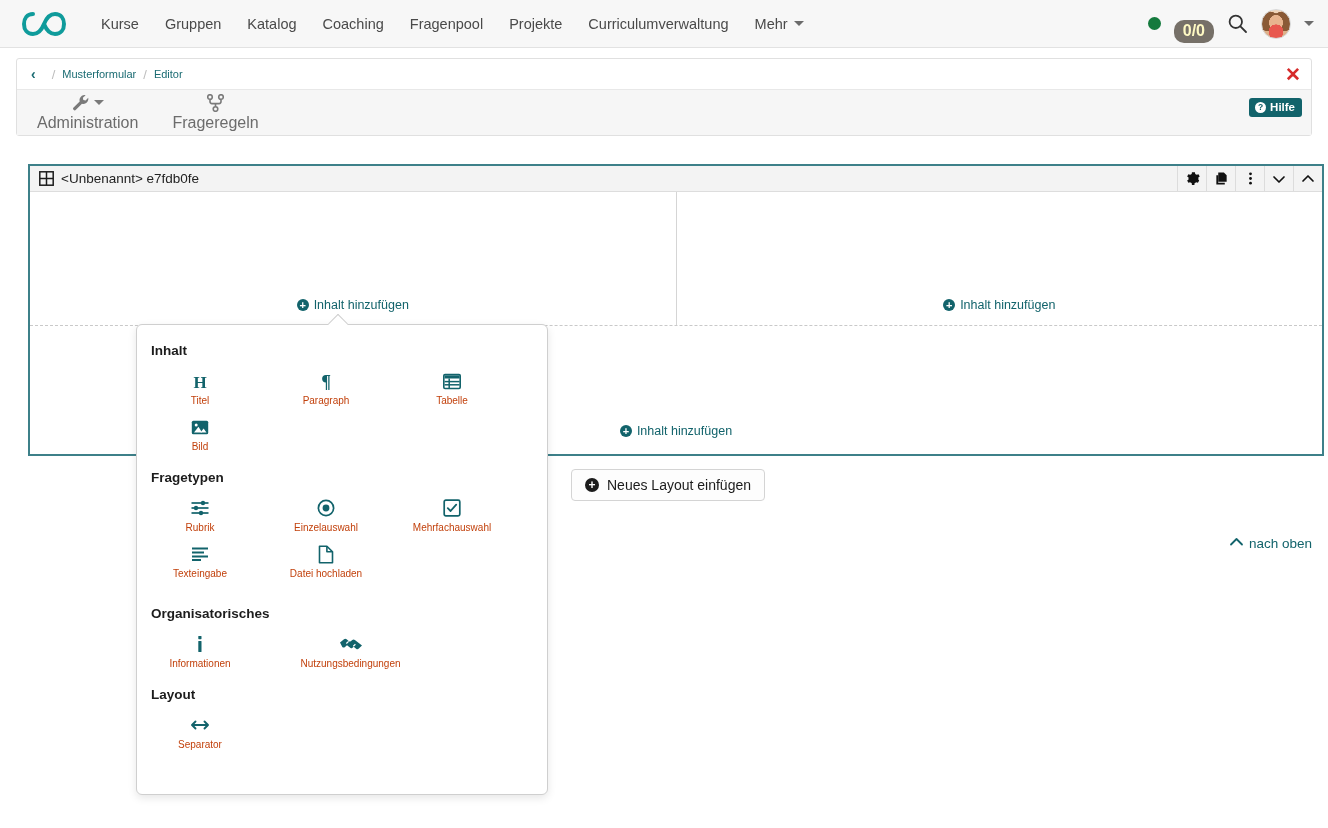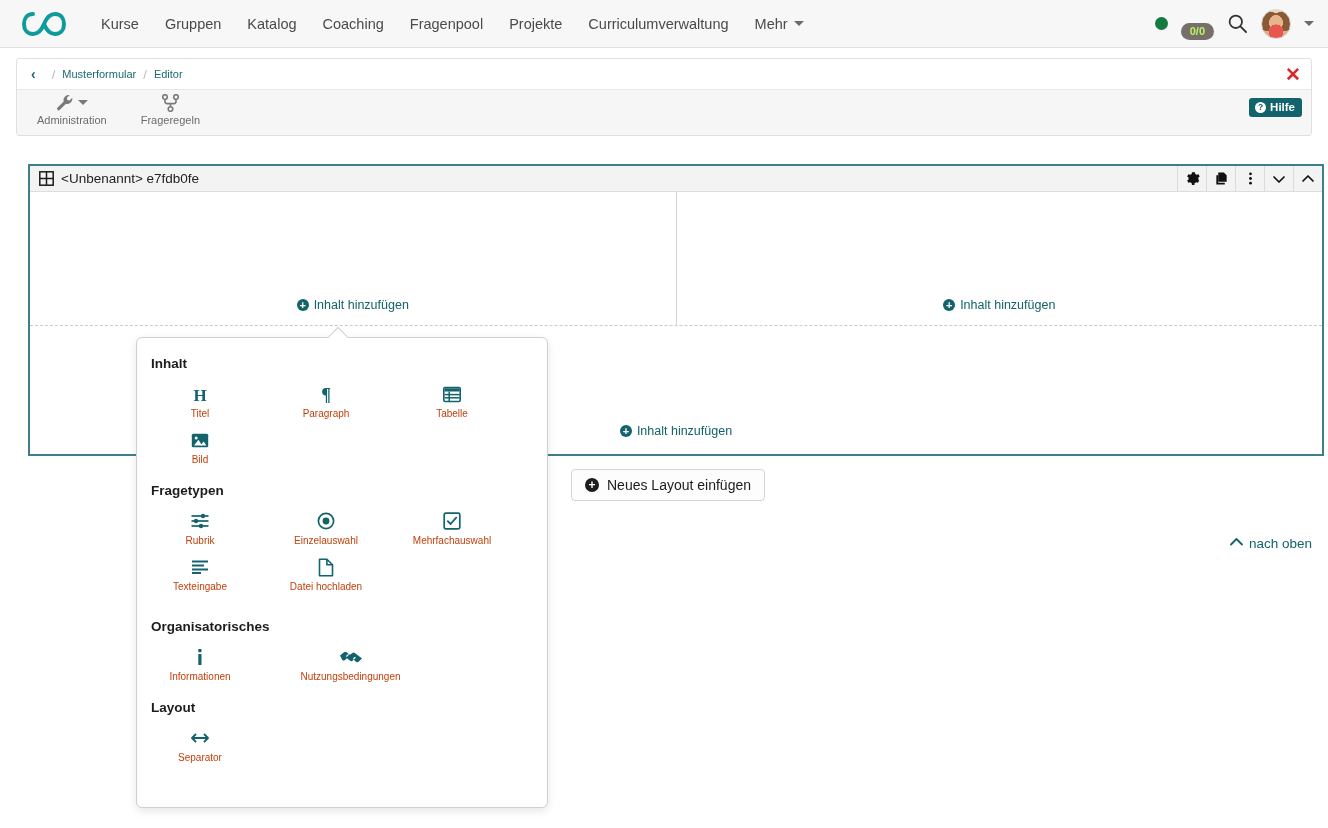--- a/index.html
+++ b/index.html
@@ -19,21 +19,21 @@
     display: flex; align-items: center;
   }
   #logo { margin-left: 22px; margin-right: 22px; display: flex; align-items: center; }
   .navlink {
     font-size: 14.5px; color: #4a4a4a; padding: 0 13px; line-height: 48px;
     cursor: pointer; white-space: nowrap; text-decoration: none;
   }
   #nav-right { margin-left: auto; display: flex; align-items: center; padding-right: 14px; gap: 13px; }
   #status-dot { width: 13px; height: 13px; border-radius: 50%; background: #147a3d; }
   #count-badge {
-    background: #767068; color: #bef264; font-size: 11px; font-weight: bold;
+    background: #767068; color: #fef9c3; font-size: 16px; font-weight: bold;
     border-radius: 10px; padding: 2px 9px 3px 9px; line-height: 1.1; margin-top: 16px;
   }
   #avatar {
     width: 30px; height: 30px; border-radius: 50%;
     background:
       radial-gradient(circle at 50% 78%, #e8574e 0%, #e8574e 28%, rgba(232,87,78,0) 29%),
       radial-gradient(ellipse at 50% 45%, #e8b48e 0%, #e8b48e 34%, rgba(232,180,142,0) 36%),
       radial-gradient(ellipse at 22% 40%, #8a5a36 0%, #8a5a36 40%, rgba(138,90,54,0) 42%),
       radial-gradient(ellipse at 78% 40%, #8a5a36 0%, #8a5a36 40%, rgba(138,90,54,0) 42%),
       linear-gradient(#f0d6bc, #d9a97f);
@@ -59,21 +59,21 @@
   #close-x {
     position: absolute; right: 10px; top: 50%; transform: translateY(-50%);
     color: #d62b2b; font-size: 19px; font-weight: bold; cursor: pointer; line-height: 1;
   }
   #tool-row { height: 45px; background: #f6f6f6; display: flex; align-items: flex-start; position: relative; }
   .tool-item {
     display: flex; flex-direction: column; align-items: center; justify-content: center;
     padding: 3px 14px 0 14px; margin-left: 6px; cursor: pointer; min-width: 64px;
   }
   .tool-icon { color: #7a7a7a; height: 19px; display: flex; align-items: center; gap: 3px; }
-  .tool-label { font-size: 11px; color: #6c6c6c; margin-top: 2px; white-space: nowrap; }
+  .tool-label { font-size: 16px; color: #6c6c6c; margin-top: 2px; white-space: nowrap; }
   #hilfe-btn {
     position: absolute; right: 9px; top: 8px; background: #12636b; color: #fff;
     font-size: 11.5px; font-weight: bold; border-radius: 3px; padding: 3px 7px 4px 6px;
     display: flex; align-items: center; gap: 4px; cursor: pointer; border: none;
   }
   .q-circle {
     width: 11px; height: 11px; border-radius: 50%; background: #fff; color: #12636b;
     font-size: 8.5px; font-weight: bold; display: flex; align-items: center; justify-content: center;
     line-height: 1;
   }
@@ -123,21 +123,21 @@
   }
 
   
   #nach-oben {
     position: absolute; right: 16px; top: 536px; font-size: 13.5px; color: #12636b;
     display: flex; align-items: center; gap: 5px; cursor: pointer;
   }
 
   
   #popup {
-    position: absolute; left: 136px; top: 337px; width: 412px; height: 471px;
+    position: absolute; left: 136px; top: 324px; width: 412px; height: 471px;
     background: #fff; border: 1px solid #cfcfcf; border-radius: 6px;
     box-shadow: 0 3px 9px rgba(0,0,0,0.10);
     padding: 18px 0 8px 0;
   }
   #popup-arrow {
     position: absolute; left: 191px; top: -11px; width: 20px; height: 11px; overflow: hidden;
   }
   #popup-arrow::after {
     content: ""; position: absolute; left: 2px; top: 3px; width: 15px; height: 15px;
     background: #fff; border-left: 1px solid #cfcfcf; border-top: 1px solid #cfcfcf;

